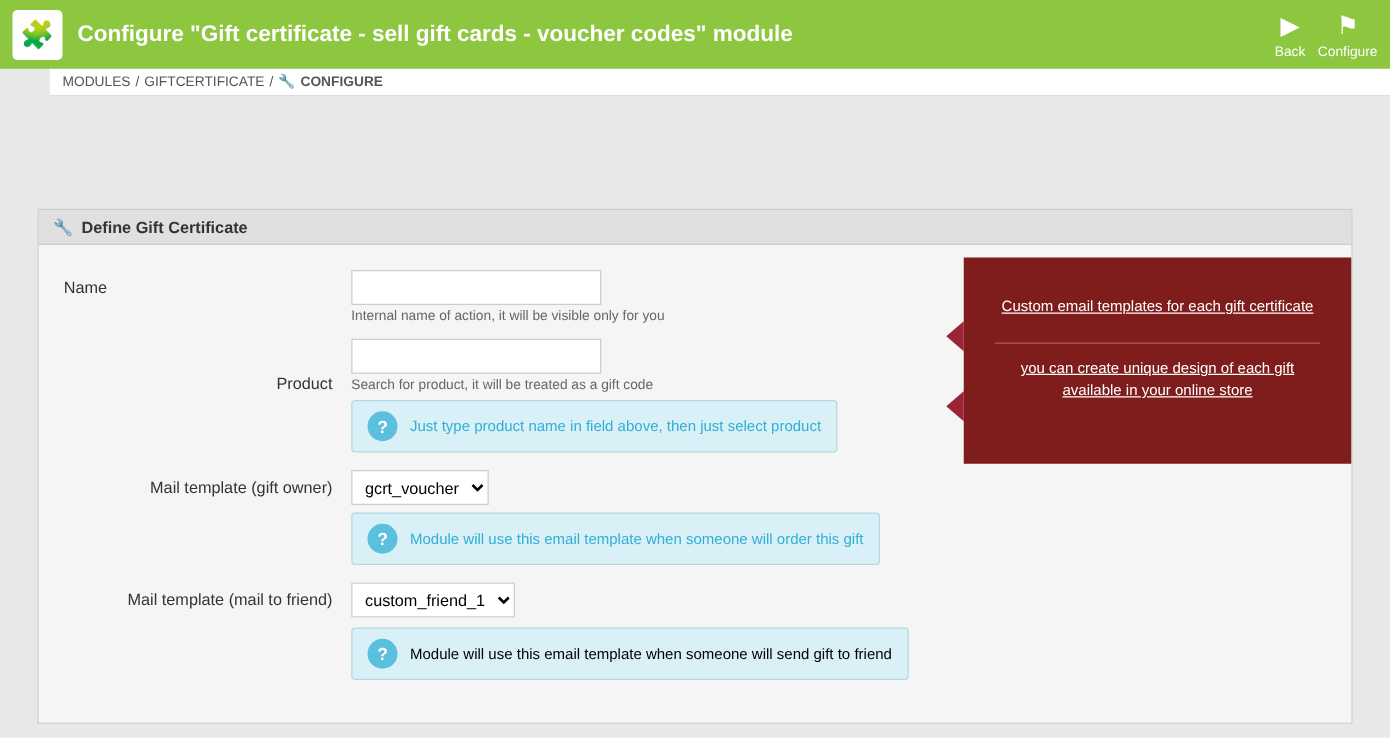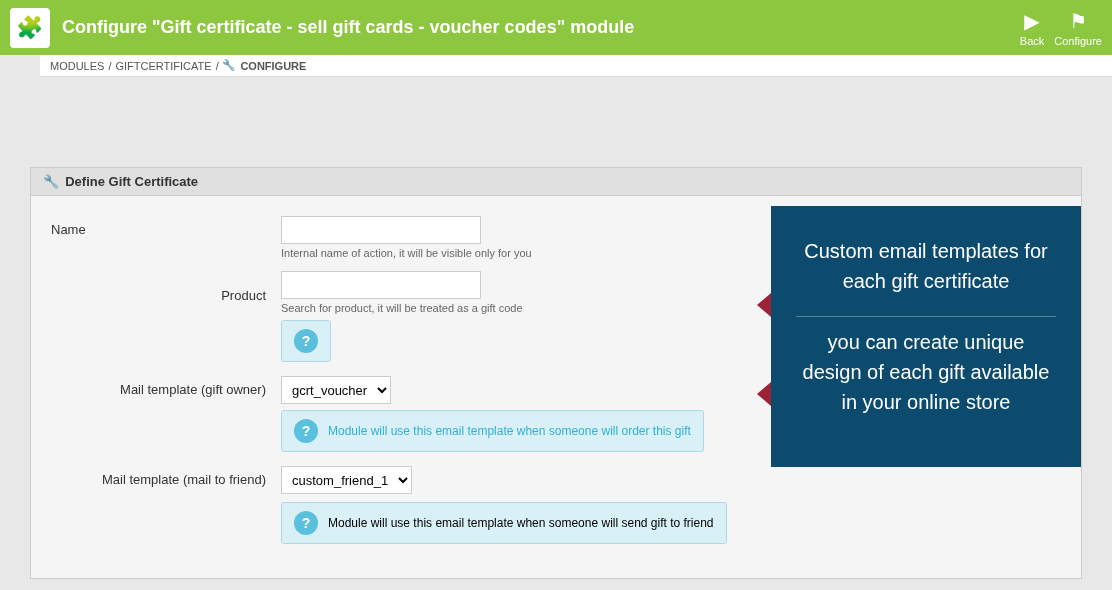--- a/index.html
+++ b/index.html
@@ -113,51 +113,52 @@
 
     <div style="background:#f0f0f0; border:1px solid #ccc; margin:0 30px; position:relative;">
 
       <div style="background:#e0e0e0; border-bottom:1px solid #ccc; padding:6px 12px; display:flex; align-items:center; gap:6px; font-size:13px; font-weight:bold; color:#333;">
         <span>🔧</span>
         <span>Define Gift Certificate</span>
       </div>
 
       <div style="padding:20px 20px 20px 20px; background:#f5f5f5; position:relative;">
 
-        <div style="position:absolute; right:0; top:10px; width:310px; background:#0c4a6e; color:#fff; padding:30px 25px; font-size:20px; line-height:1.5; text-align:center; z-index:5;">
+        <div style="position:absolute; right:0; top:10px; width:310px; background:#7f1d1d; color:#fff; padding:30px 25px; font-size:12px; line-height:1.5; text-align:center; z-index:5;text-decoration:underline;">
           <div style="position:absolute; left:-14px; top:38%; transform:translateY(-50%); width:0; height:0; border-top:12px solid transparent; border-bottom:12px solid transparent; border-right:14px solid #9b2335;"></div>
           <div style="position:absolute; left:-14px; top:72%; transform:translateY(-50%); width:0; height:0; border-top:12px solid transparent; border-bottom:12px solid transparent; border-right:14px solid #9b2335;"></div>
           <div class="tooltip-section">
             <span>Custom email templates for each gift certificate</span>
           </div>
           <hr style="border:none; border-top:1px solid rgba(255,255,255,0.3); margin:10px 0;">
           <div class="tooltip-section">
             <span>you can create unique design of each gift available in your online store</span>
           </div>
         </div>
 
         <div style="display:flex; align-items:flex-start; margin-bottom:12px;">
           <div style="width:230px; text-align:left; padding-right:15px; padding-top:6px; font-size:13px; color:#333; flex-shrink:0;">Name</div>
           <div style="flex:1;">
             <input type="text" style="width: 200px; height: 28px; border: 1px solid rgb(204, 204, 204); padding: 3px 6px; font-size: 13px; background: rgb(255, 255, 255);">
             <div style="font-size:11px; color:#666; margin-top:3px;">Internal name of action, it will be visible only for you</div>
           </div>
         </div>
 
-        <div style="display:flex; align-items:center; margin-bottom:6px;">
+        <div style="display:flex; align-items:flex-end; margin-bottom:6px;">
           <div style="width:230px; text-align:right; padding-right:15px; padding-top:6px; font-size:13px; color:#333; flex-shrink:0;">Product</div>
           <div style="flex:1;">
             <input type="text" style="width: 200px; height: 28px; border: 1px solid rgb(204, 204, 204); padding: 3px 6px; font-size: 13px; background: rgb(255, 255, 255);">
             <div style="font-size:11px; color:#666; margin-top:3px;">Search for product, it will be treated as a gift code</div>
           </div>
         </div>
 
         <div style="display:flex; margin-bottom:14px; margin-left:230px;">
           <div style="background:#d9f0f7; border:1px solid #b0d8e8; border-radius:3px; padding:8px 12px; display:flex; align-items:center; gap:10px; max-width:460px;">
             <div style="width:24px; height:24px; background:#5bc0de; border-radius:50%; display:flex; align-items:center; justify-content:center; color:#fff; font-weight:bold; font-size:14px; flex-shrink:0;">?</div>
+            <span style="color:#31b0d5; font-size:12px; cursor:pointer;">Just type product name in field above, then just select product</span>
           </div>
         </div>
 
         <div style="display:flex; align-items:flex-start; margin-bottom:6px;justify-content:flex-end;">
           <div style="width:230px; text-align:right; padding-right:15px; padding-top:6px; font-size:13px; color:#333; flex-shrink:0;">Mail template (gift owner)</div>
           <div style="flex:1;">
             <select style="height:28px; border:1px solid #ccc; padding:3px 6px; font-size:13px; background:#fff; cursor:pointer;">
               <option value="gcrt_voucher">gcrt_voucher</option>
             </select>
           </div>

